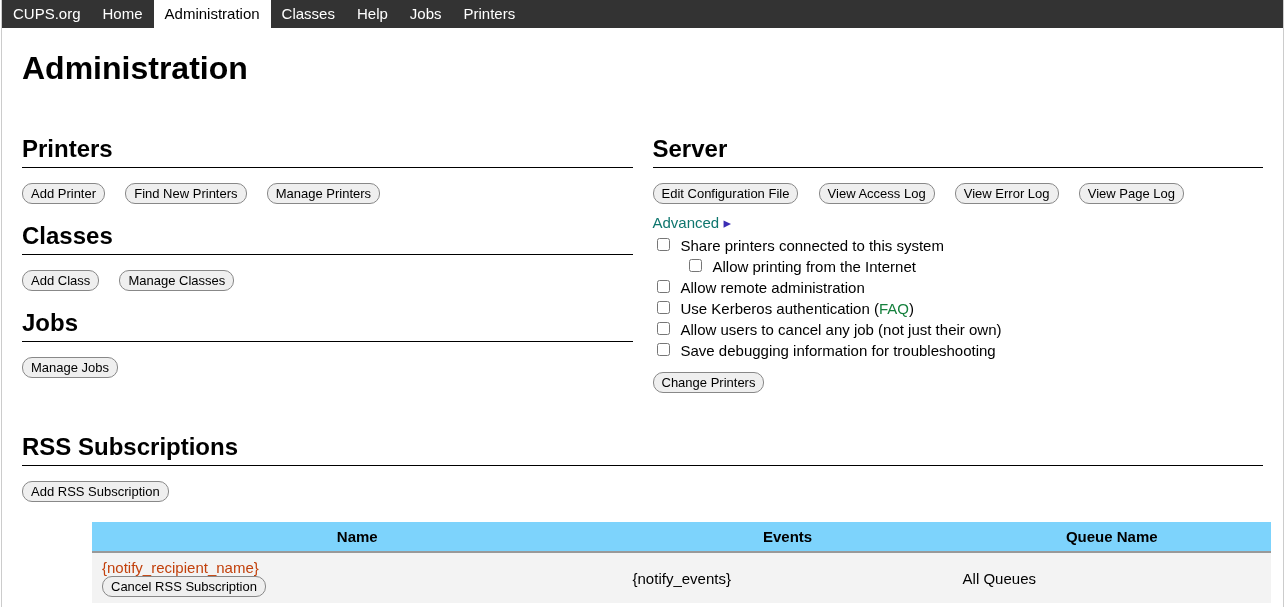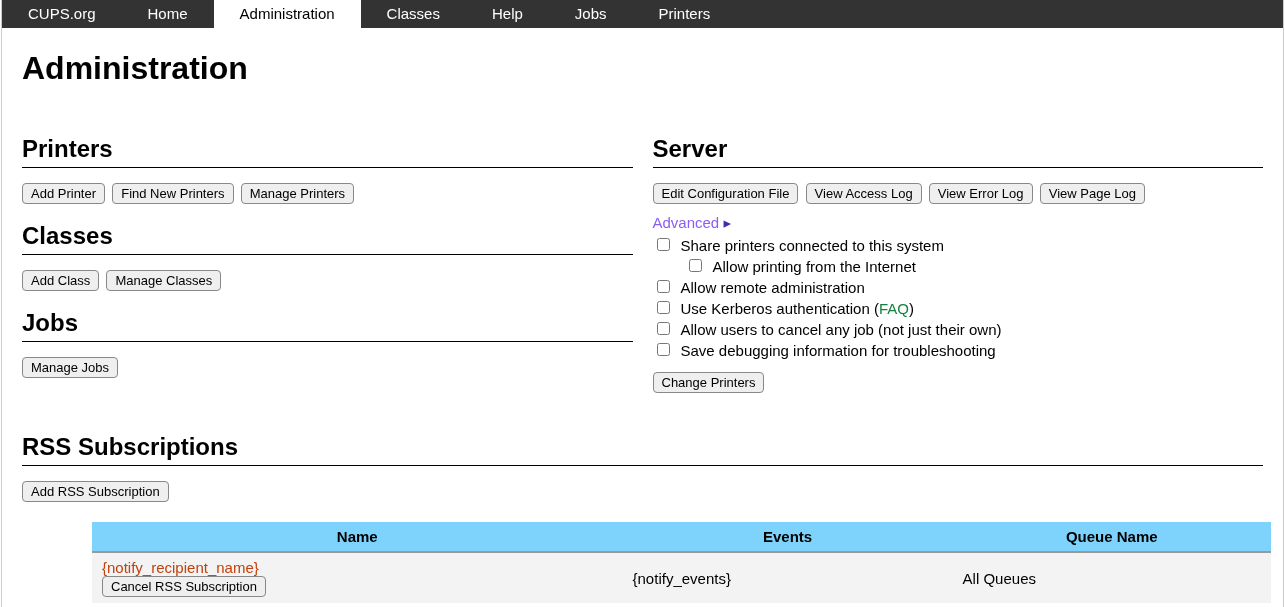--- a/index.html
+++ b/index.html
@@ -22,21 +22,21 @@
   background: #333;
   color: #fff;
   height: 28px;
   display: flex;
   align-items: center;
   font-size: 15px;
 }
 .navbar a {
   color: #fff;
   text-decoration: none;
-  padding: 5px 26px;
+  padding: 5px 11px;
   display: inline-block;
   line-height: 18px;
   cursor: pointer;
 }
 .navbar a.active {
   background: #fff;
   color: #000;
 }
 .content {
   padding: 10px 20px 20px 20px;
@@ -63,31 +63,31 @@
 .btn-row {
   margin: 15px 0 10px 0;
 }
 button.cups-btn {
   background: #efefef;
   border: 1px solid #888;
   padding: 2px 8px;
   font-size: 13px;
   font-family: inherit;
   cursor: pointer;
-  border-radius: 4px;
-  margin-right: 3px;
+  border-radius: 10px;
+  margin-right: 16px;
   text-align: right;
 }
 .server-settings-label {
   font-weight: bold;
   margin: 14px 0 10px 0;
   font-size: 15px;
 }
 .advanced-link {
-  color: #8b5cf6;
+  color: #0f766e;
   cursor: pointer;
   text-decoration: none;
 }
 .advanced-arrow {
   color: #3b2db4;
 }
 .settings-list {
   margin: 2px 0 12px 0;
 }
 .settings-list .row {

